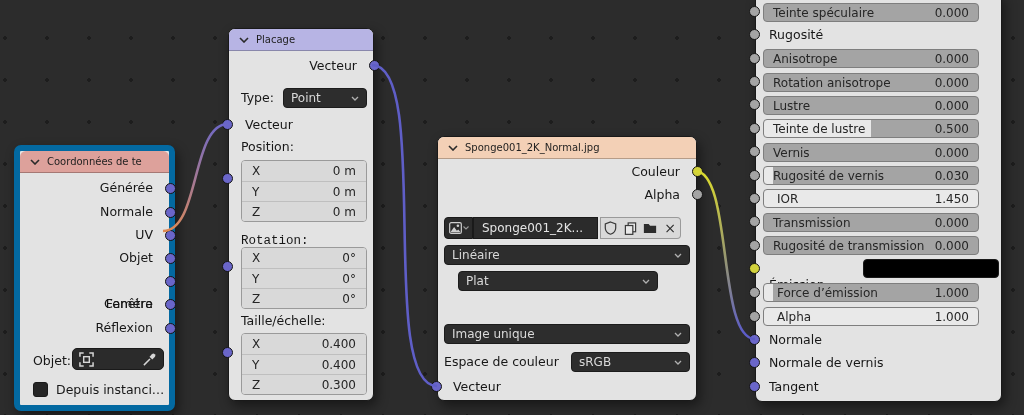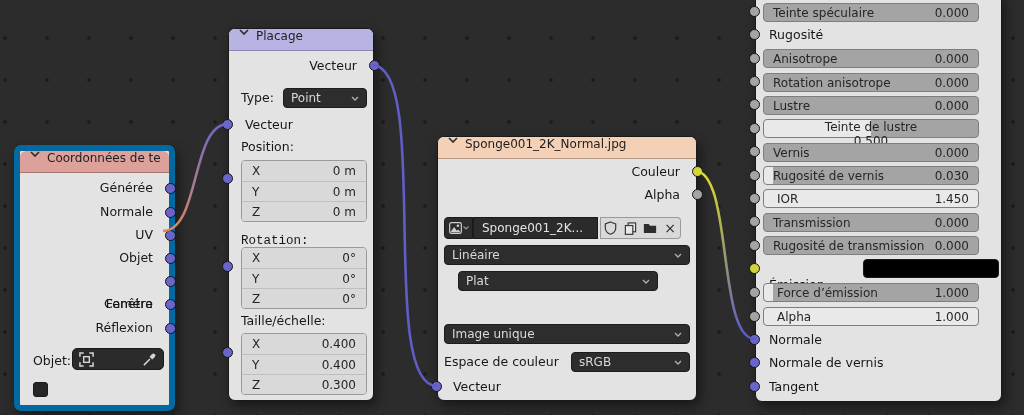--- a/index.html
+++ b/index.html
@@ -4,22 +4,22 @@
 <style>
   html,body{margin:0;padding:0;}
   body{width:1024px;height:415px;position:relative;overflow:hidden;
        font-family:"DejaVu Sans","Liberation Sans",sans-serif;
        background:#2c2c2c;
        background-image:radial-gradient(circle,#1d1d1d 1.7px,transparent 2.1px);
        background-size:42px 42px;background-position:26px 17px;}
   .node{position:absolute;background:#e3e3e3;border:1px solid #191919;border-radius:7px;
         box-shadow:3px 5px 12px rgba(0,0,0,.45);}
   .node-header{position:absolute;left:0;right:0;top:0;height:22px;border-radius:6px 6px 0 0;
-        display:flex;align-items:flex-start;gap:7px;padding-left:10px;box-sizing:border-box;
-        font-size:12px;color:#1e1e1e;border-bottom:1px solid rgba(0,0,0,.25);}
+        display:flex;align-items:center;gap:7px;padding-left:10px;box-sizing:border-box;
+        font-size:10px;color:#1e1e1e;border-bottom:1px solid rgba(0,0,0,.25);}
   .lbl{position:absolute;font-size:12.5px;color:#171717;line-height:16px;height:16px;white-space:nowrap;}
   .out{text-align:right;}
   .socket{position:absolute;width:11px;height:11px;border-radius:50%;
         border:1.5px solid #141414;box-sizing:border-box;}
   .sock-vec{background:#6a66c9;} .sock-val{background:#a4a4a4;} .sock-col{background:#d2d23c;}
   .dd{position:absolute;height:20px;background:#2d2d2d;border:1px solid #1c1c1c;border-radius:4px;
         color:#d9d9d9;font-size:12px;display:flex;align-items:center;justify-content:space-between;
         padding:0 7px;box-sizing:border-box;}
   .chev{flex:0 0 auto;}
   .fgroup{position:absolute;border:1px solid #9a9a9a;border-radius:4px;overflow:hidden;}
@@ -63,20 +63,21 @@
     <svg width="15" height="15" viewBox="0 0 16 16">
       <path d="M1 5 V1 H5 M11 1 H15 V5 M15 11 V15 H11 M5 15 H1 V11" fill="none" stroke="#d6d6d6" stroke-width="1.6"></path>
       <rect x="5" y="5" width="6" height="6" fill="none" stroke="#d6d6d6" stroke-width="1.5"></rect>
     </svg>
     <svg width="15" height="15" viewBox="0 0 16 16">
       <path d="M2 14 L8.5 7.5" stroke="#d6d6d6" stroke-width="1.6" fill="none"></path>
       <path d="M8 5 l3 3 2.6-2.6 a2.1 2.1 0 0 0 -3 -3 z" fill="#d6d6d6"></path>
     </svg>
   </div>
   <div class="darkbox" style="position:absolute;left:13px;top:231px;width:15px;height:15px;border-radius:3px;background:#262626;"></div>
+  <span class="lbl" style="left:36px;top:231px;">Depuis instanci…</span>
 </div>
 
 <div class="node" style="left:228px;top:28px;width:144px;height:371px;">
   <div class="node-header" style="background:#b7b4e4;">
     <svg class="chev" width="10" height="6" viewBox="0 0 10 6">
         <polyline points="1,1 5,5 9,1" fill="none" stroke="#2a2a2a" stroke-width="1.6"></polyline>
       </svg>
     <span>Placage</span>
   </div>
   <span class="lbl out" style="right:16px;top:29px;">Vecteur</span>
@@ -228,21 +229,21 @@
       <span>0.000</span>
   </div>
   <div class="slider" style="top:78px;">
     <span>Rotation anisotrope</span>
       <span>0.000</span>
   </div>
   <div class="slider" style="top:101px;">
     <span>Lustre</span>
       <span>0.000</span>
   </div>
-  <div class="slider" style="top:124px;background:linear-gradient(to right,#e9e9e9 0%,#e9e9e9 50%,#a4a4a4 50%,#a4a4a4 100%);flex-direction:column;">
+  <div class="slider" style="top:124px;background:linear-gradient(to right,#e9e9e9 0%,#e9e9e9 50%,#a4a4a4 50%,#a4a4a4 100%);">
     <span>Teinte de lustre</span>
       <span>0.500</span>
   </div>
   <div class="slider" style="top:148px;">
     <span>Vernis</span>
       <span>0.000</span>
   </div>
   <div class="slider" style="top:171px;background:linear-gradient(to right,#e9e9e9 0%,#e9e9e9 4%,#a4a4a4 4%,#a4a4a4 100%);">
     <span>Rugosité de vernis</span>
       <span>0.030</span>

